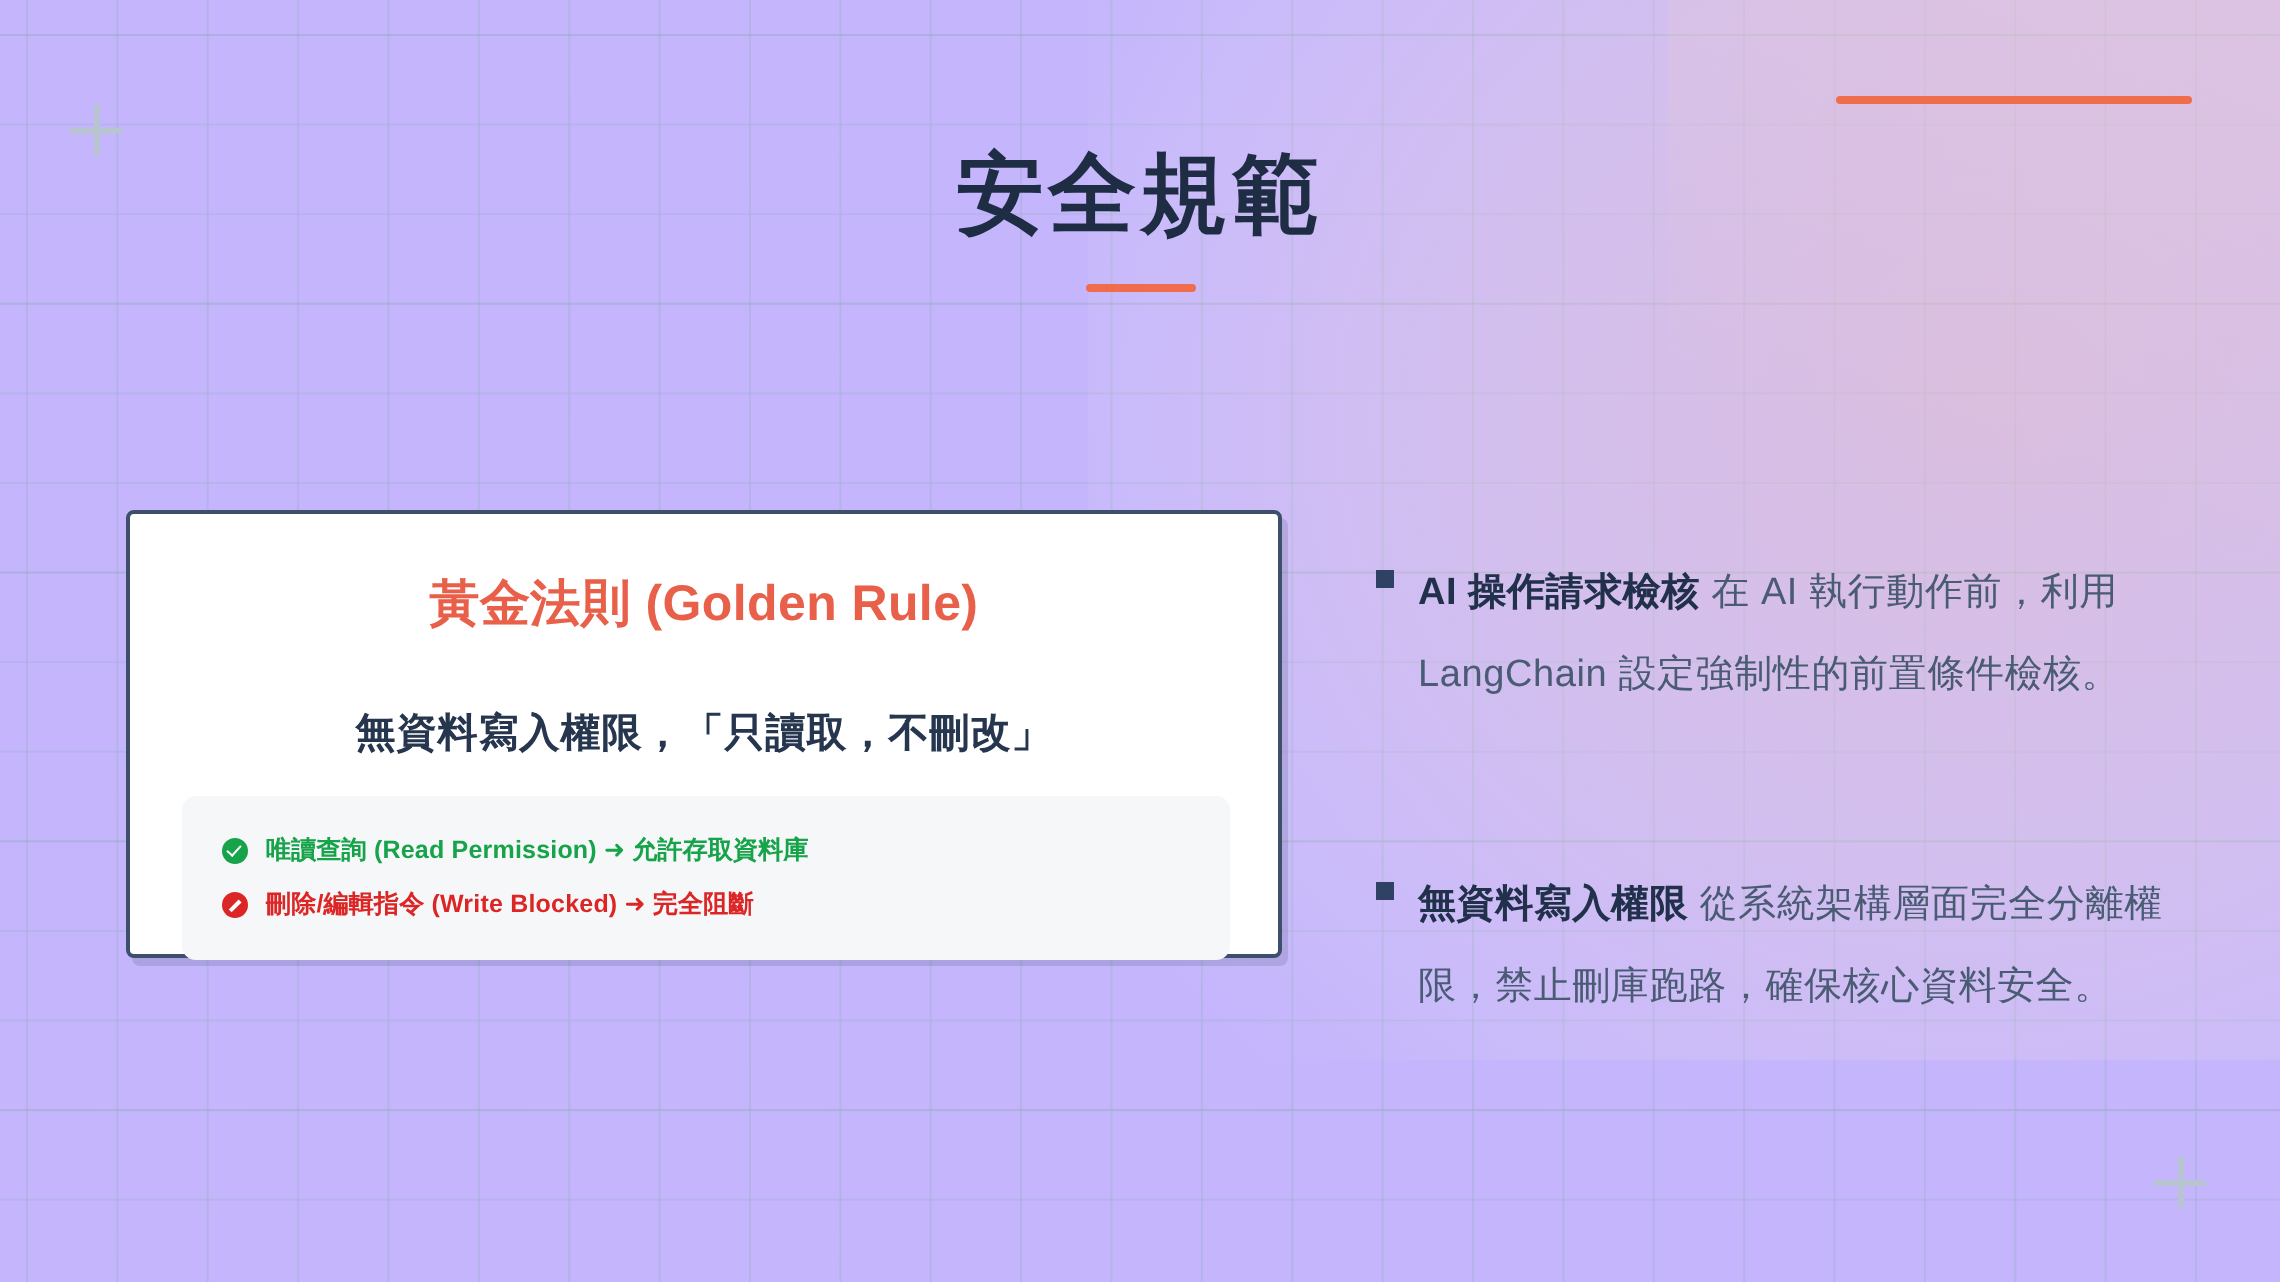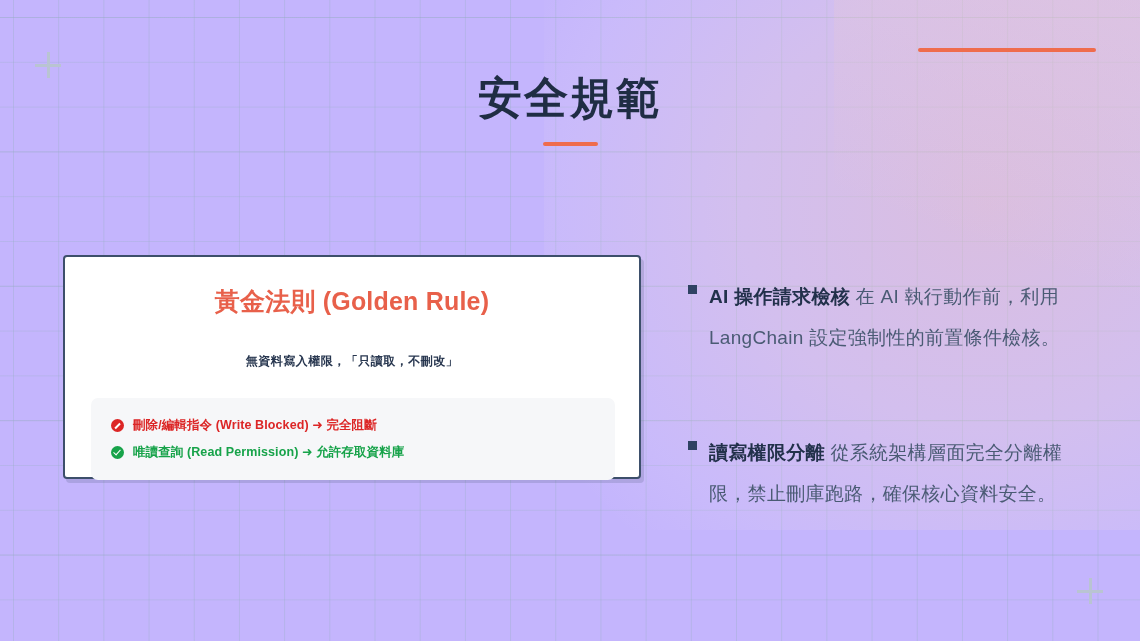--- a/index.html
+++ b/index.html
@@ -136,21 +136,21 @@
   .rule-heading {
     text-align: center;
     font-size: 25px;
     font-weight: bold;
     color: #e8604a;
     margin: 28px 0 0 0;
     letter-spacing: 0.2px;
   }
   .rule-subheading {
     text-align: center;
-    font-size: 12px;
+    font-size: 20px;
     font-weight: bold;
     color: #27364f;
     margin: 35px 0 0 0;
     letter-spacing: 0.5px;
   }
   .perm-box {
     position: absolute;
     left: 26px;
     top: 141px;
     width: 524px;
@@ -244,39 +244,39 @@
   <div class="title-block">
     <h1 class="slide-title">安全規範</h1>
     <div class="title-underline"></div>
   </div>
 
   <div class="rule-card">
     <div class="rule-heading">黃金法則 (Golden Rule)</div>
     <div class="rule-subheading">無資料寫入權限，「只讀取，不刪改」</div>
 
     <div class="perm-box">
+      <div class="perm-row allow">
+        <span class="perm-icon allow"></span>
+        <span>唯讀查詢 (Read Permission) ➜ 允許存取資料庫</span>
+      </div>
       <div class="perm-row deny">
         <span class="perm-icon deny"></span>
         <span>刪除/編輯指令 (Write Blocked) ➜ 完全阻斷</span>
-      </div>
-      <div class="perm-row allow">
-        <span class="perm-icon allow"></span>
-        <span>唯讀查詢 (Read Permission) ➜ 允許存取資料庫</span>
       </div>
     </div>
   </div>
 
   <div class="bullets">
     <div class="bullet-item">
       <span class="bullet-marker"></span>
       <div class="bullet-text">
         <span class="bullet-lead">AI 操作請求檢核</span><span> 在 AI 執行動作前，利用 LangChain 設定強制性的前置條件檢核。</span>
       </div>
     </div>
     <div class="bullet-item">
       <span class="bullet-marker"></span>
       <div class="bullet-text">
-        <span class="bullet-lead">讀寫權限分離</span><span> 從系統架構層面完全分離權限，禁止刪庫跑路，確保核心資料安全。</span>
+        <span class="bullet-lead">無資料寫入權限</span><span> 從系統架構層面完全分離權限，禁止刪庫跑路，確保核心資料安全。</span>
       </div>
     </div>
   </div>
 
 </div>
 
 </body></html>

